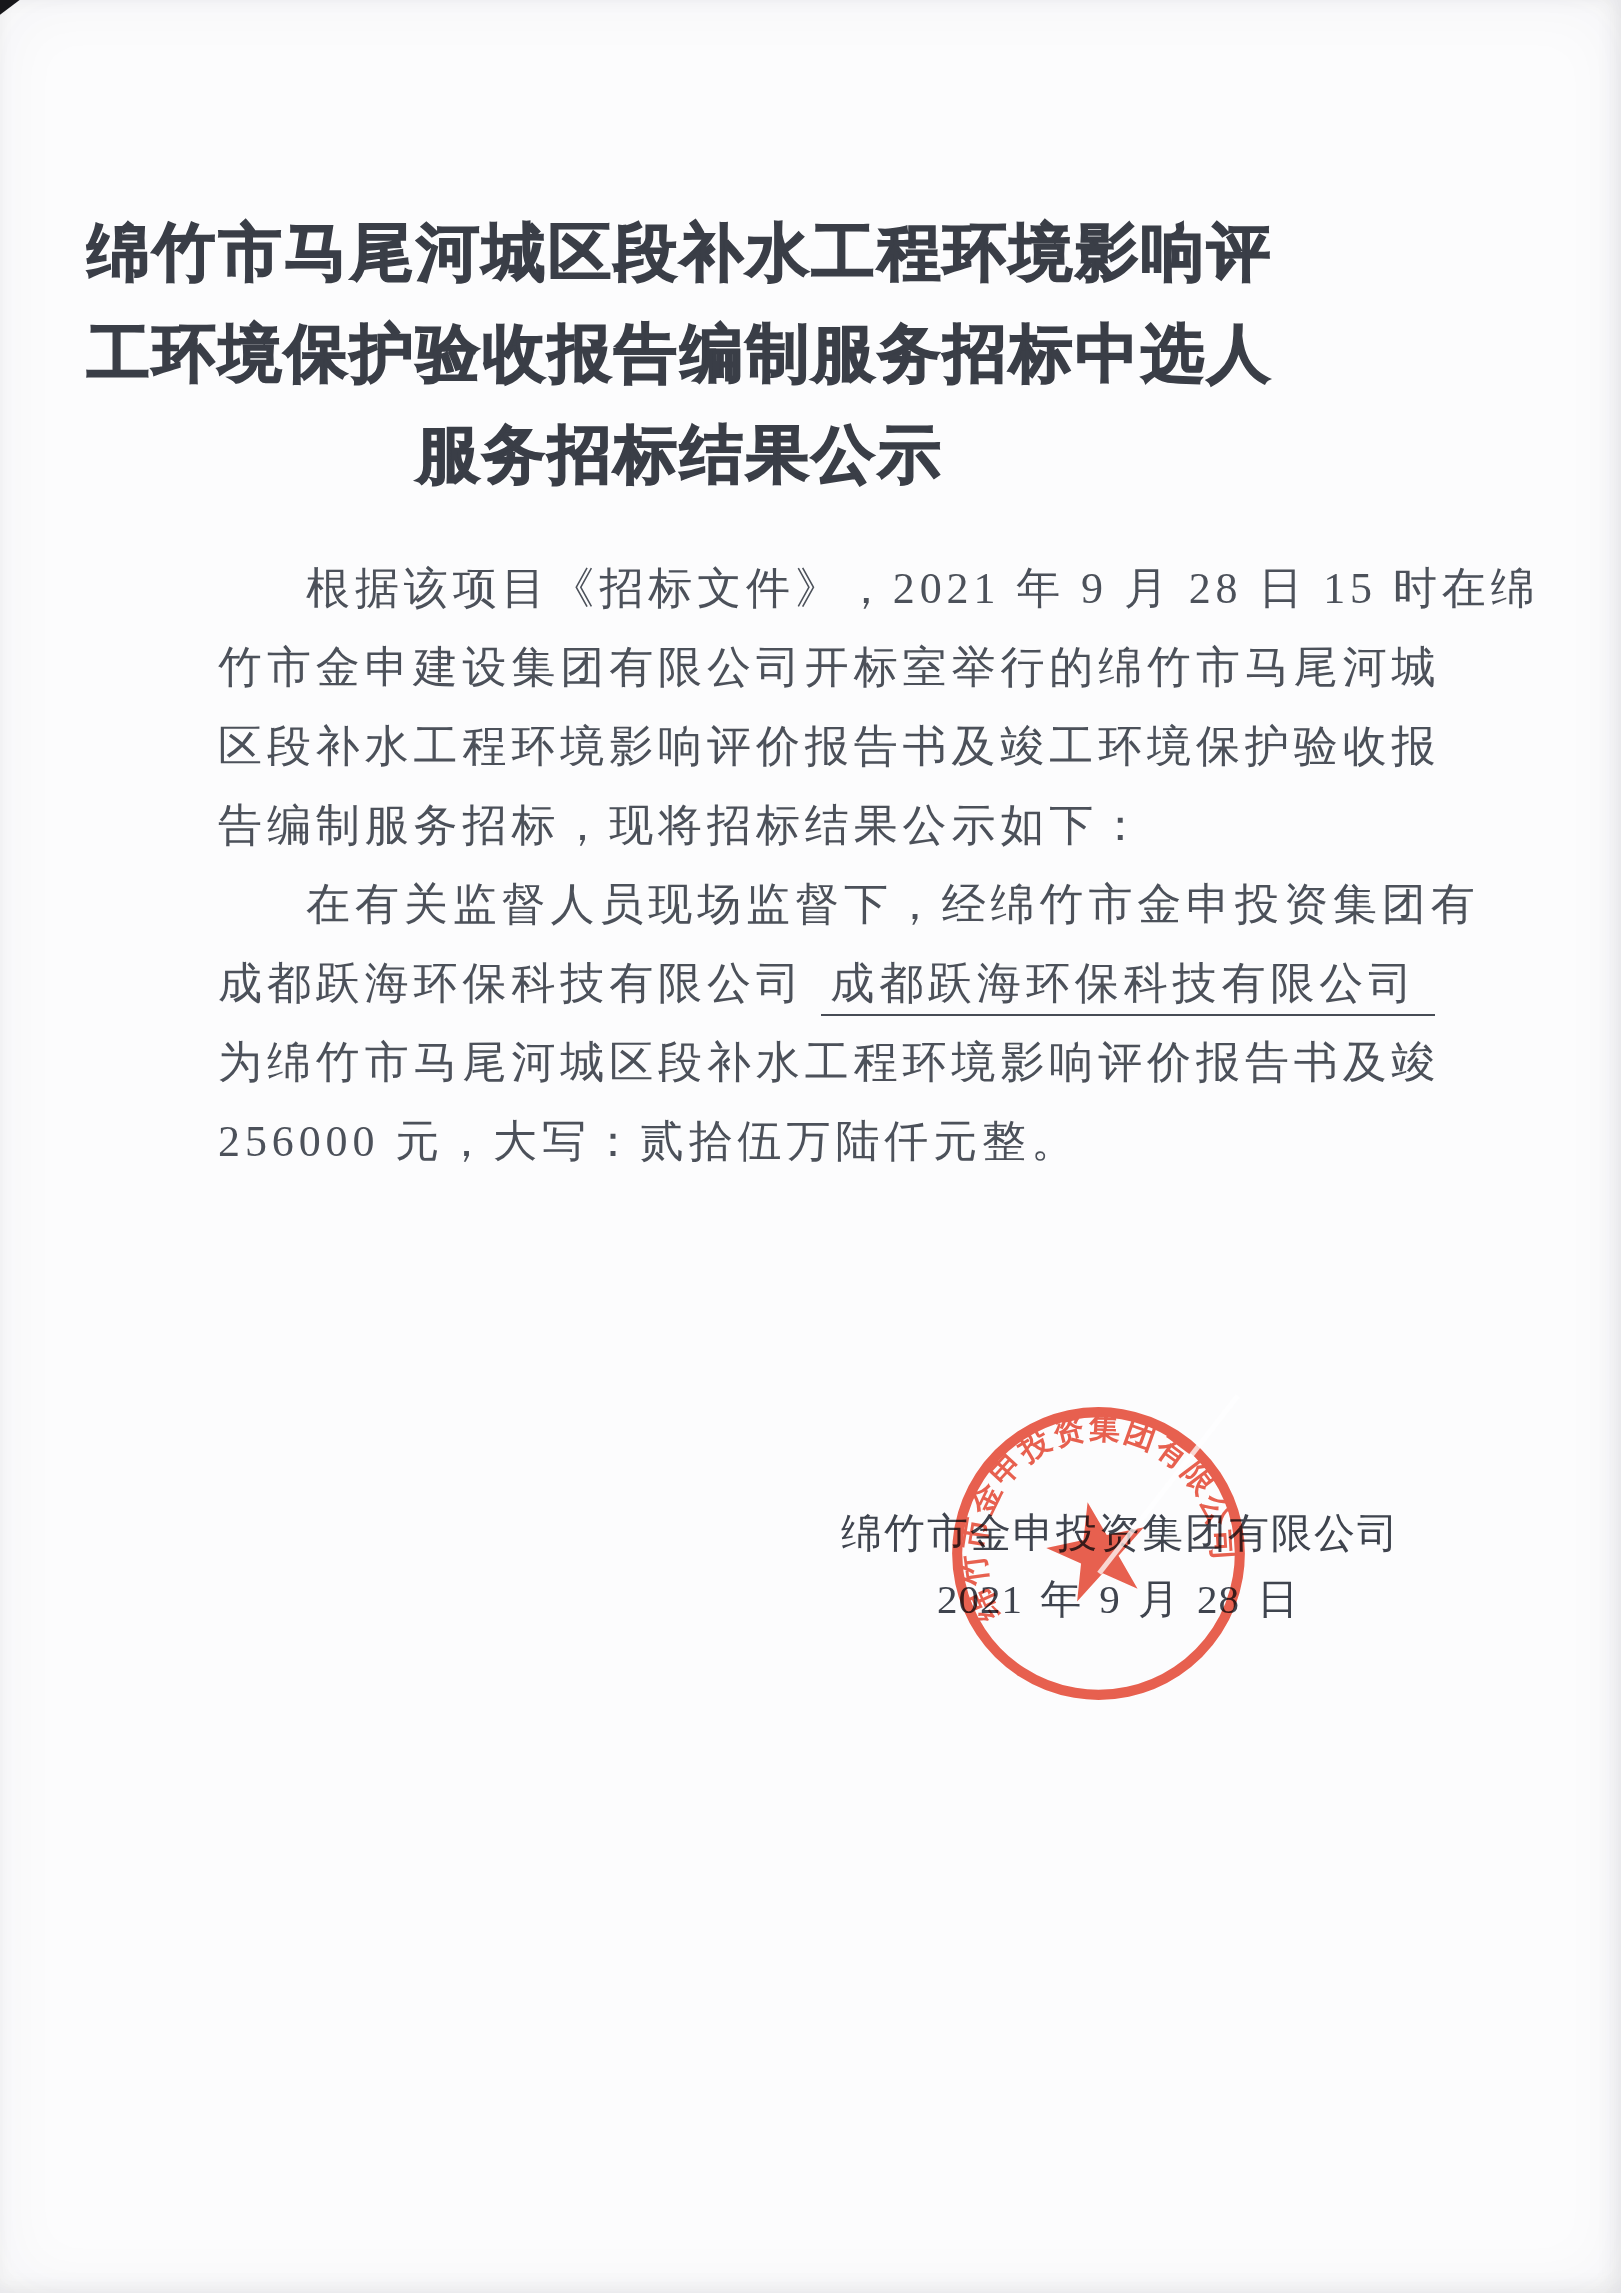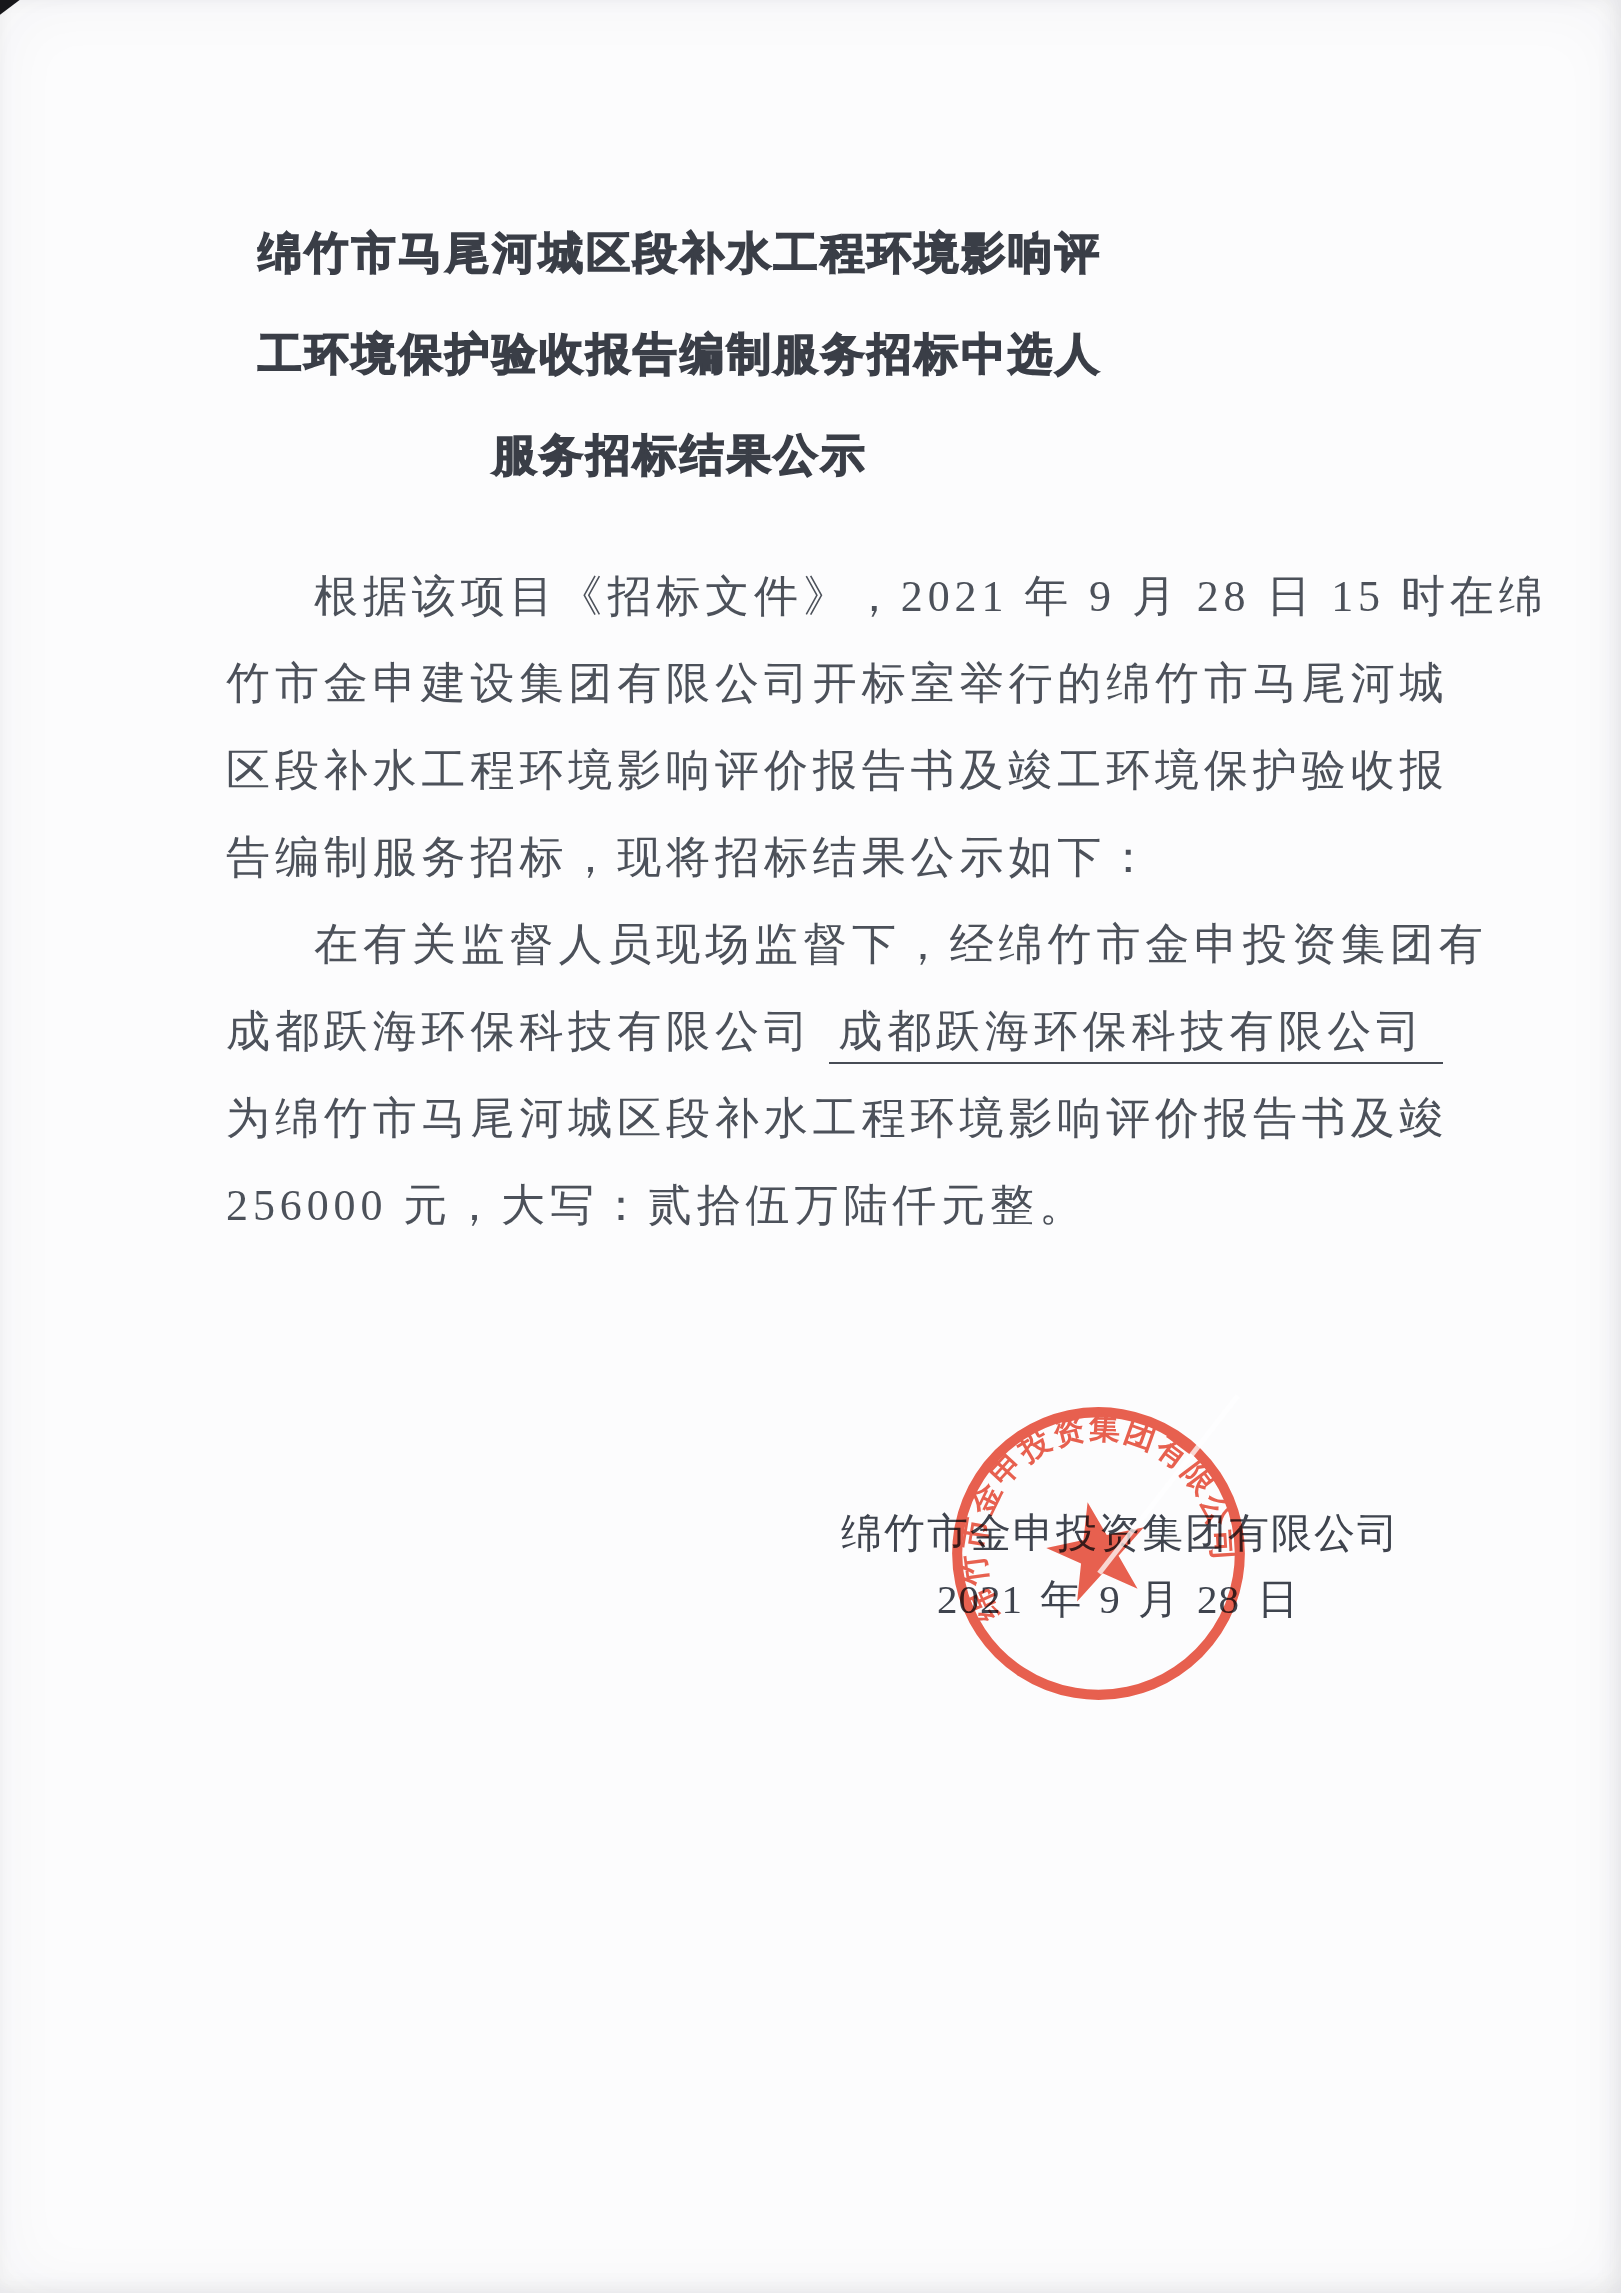--- a/index.html
+++ b/index.html
@@ -16,32 +16,32 @@
     position:absolute;left:0;top:0;width:19.6px;height:14.7px;
     background:#17171a;
     clip-path:polygon(0 0,100% 0,0 100%);
   }
   .doc-title{
     position:absolute;left:0;top:202px;width:1360px;
     margin:0;
     text-align:center;
     font-family:"Liberation Sans", sans-serif;
     font-weight:900;
-    font-size:44px;line-height:101px;
+    font-size:63px;line-height:101px;
     letter-spacing:2.9px;
     color:#3a3e47;
     -webkit-text-stroke:1.5px #3a3e47;
   }
   .doc-body{
     position:absolute;left:218px;top:549px;width:1225px;
     font-size:44px;line-height:79px;
     letter-spacing:4.9px;
     color:#4c515a;
   }
-  .doc-body p{margin:8px;white-space:nowrap;}
+  .doc-body p{margin:0;white-space:nowrap;}
   .indent{text-indent:88px;}
   .underlined{
     border-bottom:2.9px solid #474c55;
     margin-left:15.7px;
     padding:0 17.6px 5.9px 9.8px;
     font-family:Liberation Serif, serif;
   }
   .sig-company{
     position:absolute;left:841px;top:1506px;
     font-size:41px;letter-spacing:2px;color:#3f444e;

